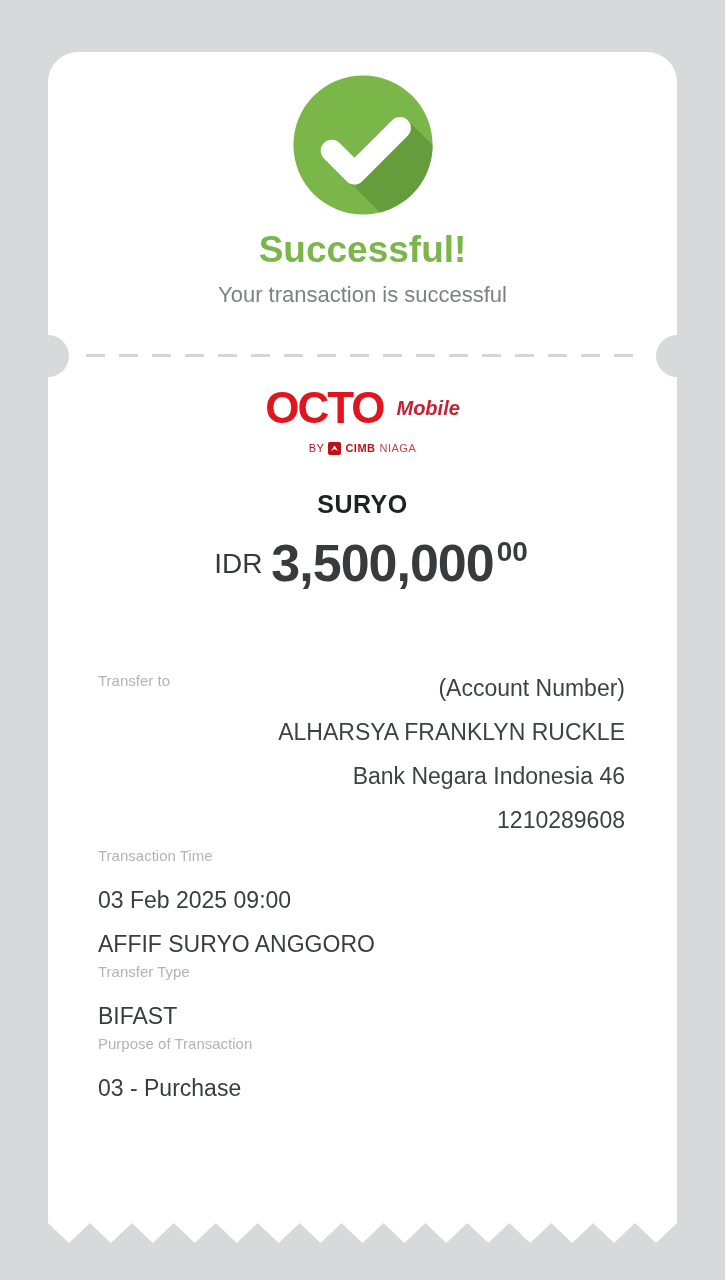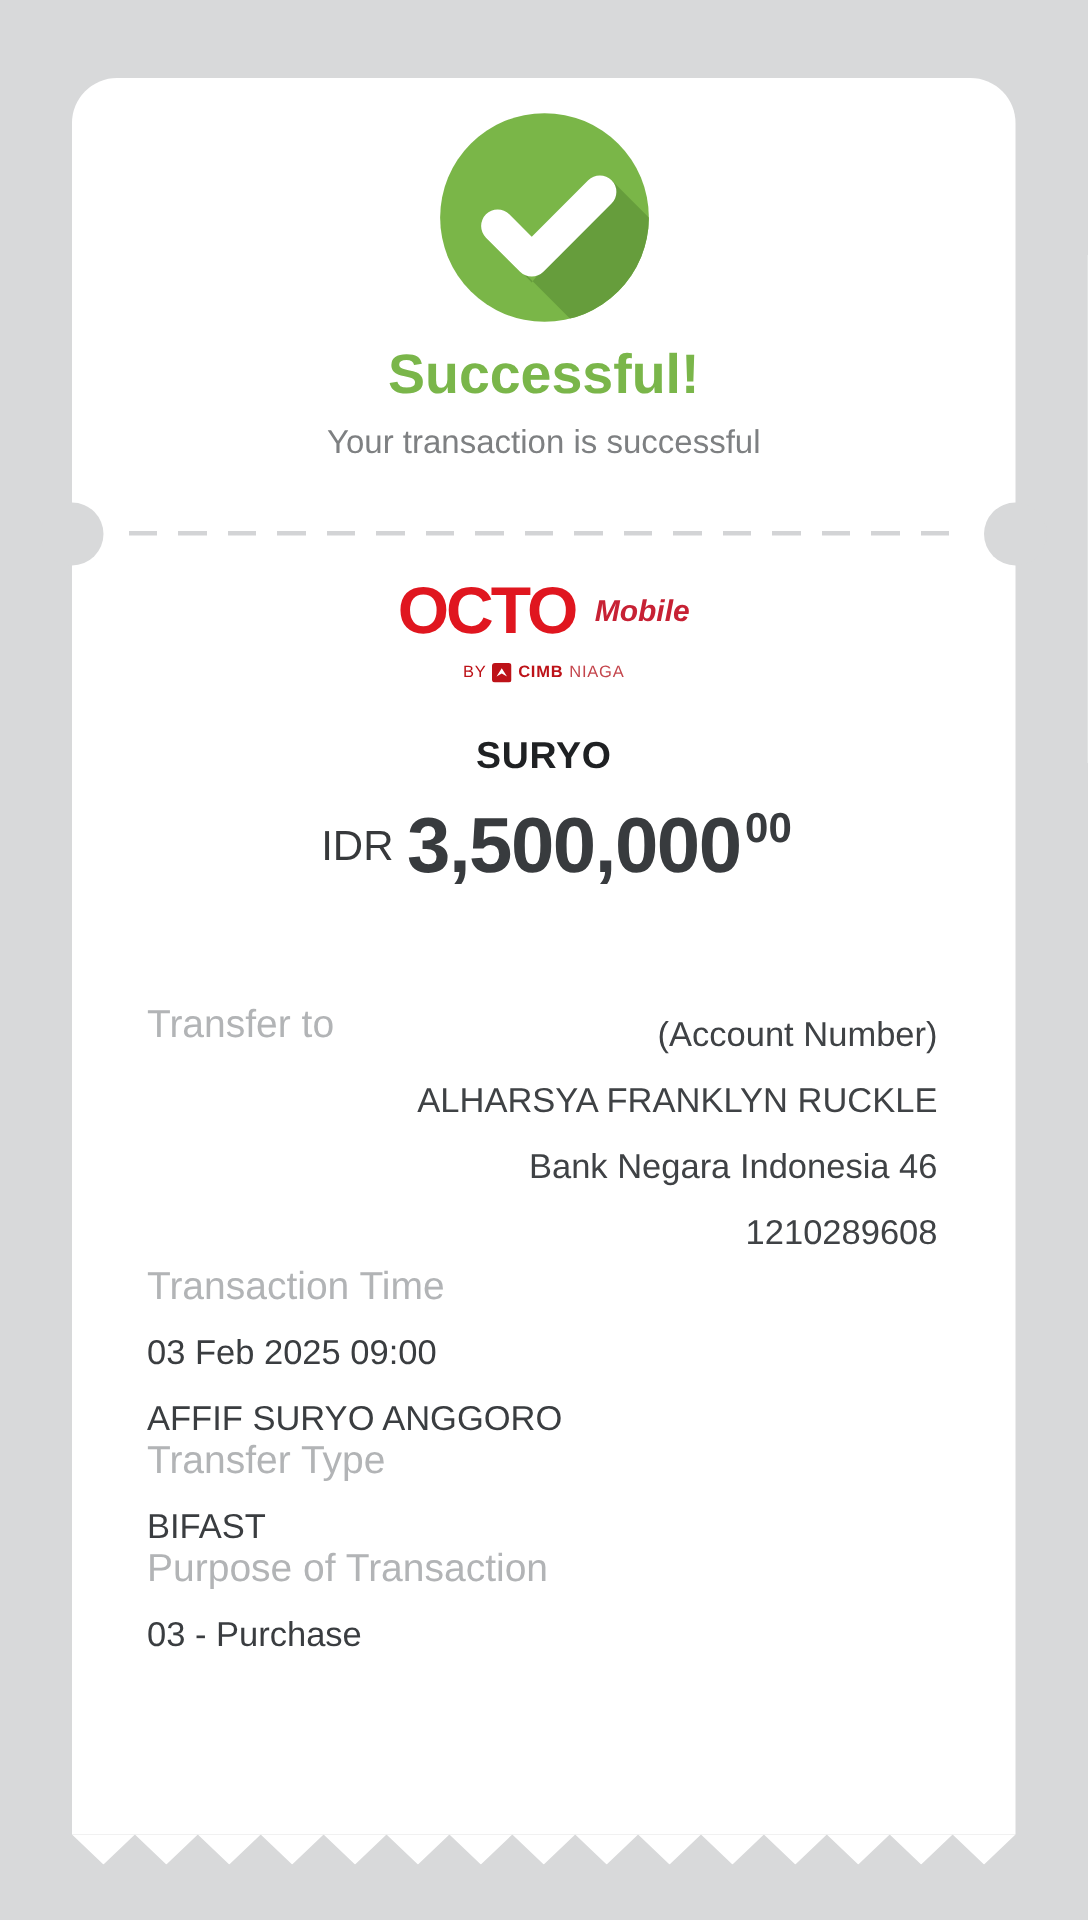--- a/index.html
+++ b/index.html
@@ -87,21 +87,21 @@
   }
   .amount-cents {
     font-size: 28px; font-weight: 700; color: #383b3e;
     vertical-align: 20px; margin-left: 3px;
   }
 
   
   .details { margin-top: 62px; padding: 0 52px 0 50px; }
   .row-split { display: flex; align-items: flex-start; }
   .detail-label {
-    font-size: 26px; color: #b2b4b6; font-weight: 400; line-height: 30px;
+    font-size: 15px; color: #b2b4b6; font-weight: 400; line-height: 30px;
     white-space: nowrap;
   }
   .split-values { flex: 1; text-align: right; }
   .split-values .value-line {
     font-size: 23px; color: #3f4245; line-height: 44px; font-weight: 400;
   }
   .detail-row { }
   .detail-row .detail-label { line-height: 28px; }
   .detail-value {
     margin-top: 16px;

